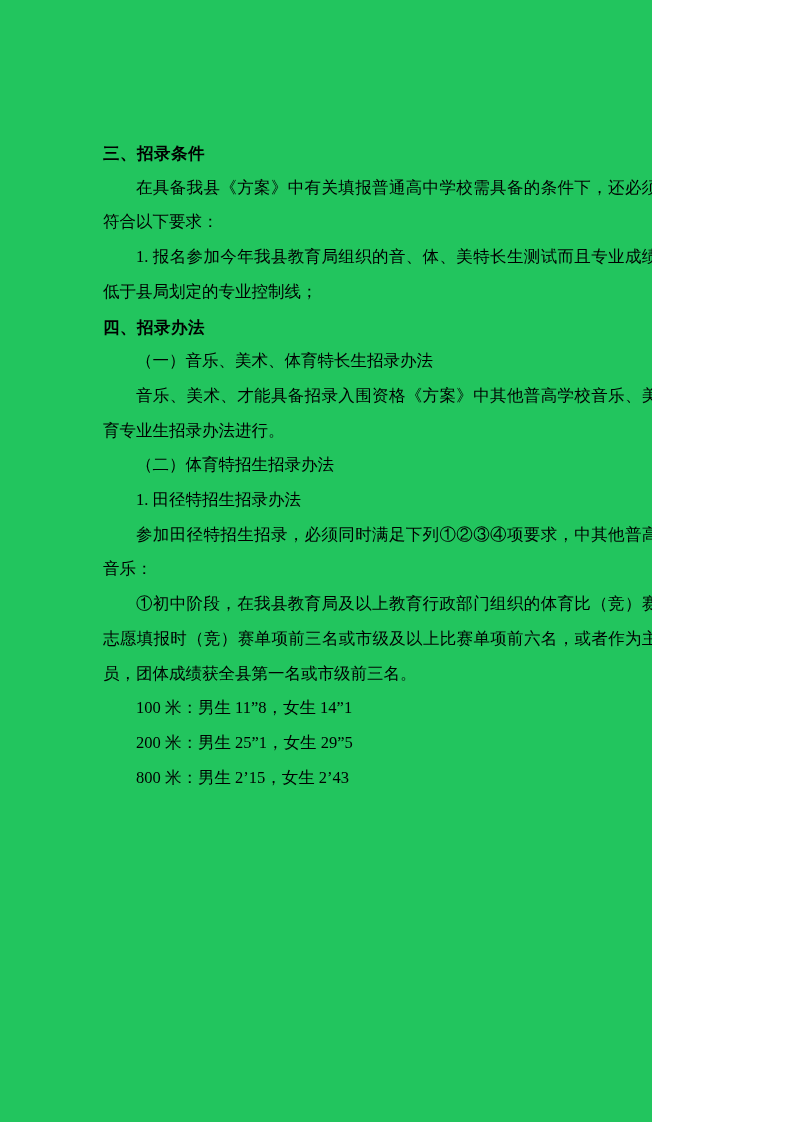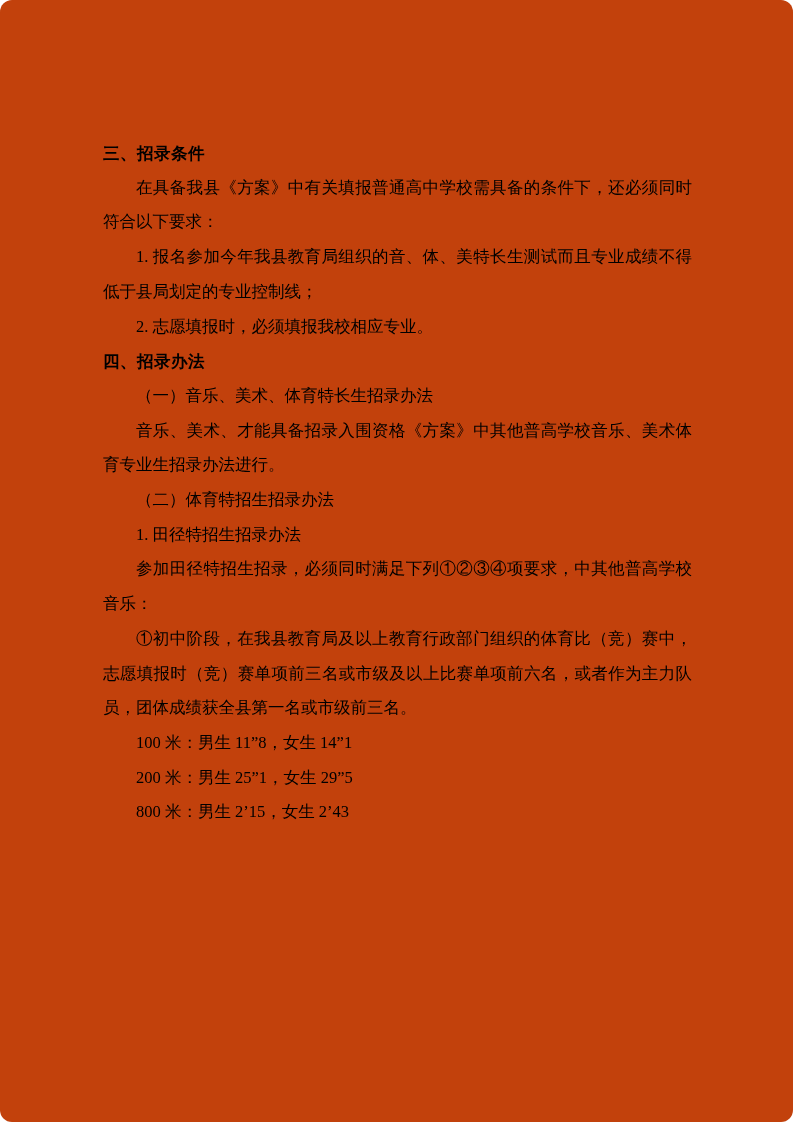--- a/index.html
+++ b/index.html
@@ -2,25 +2,24 @@
 <html><head>
 <meta charset="utf-8">
 <style>
   html, body {
     margin: 0;
     padding: 0;
     background: #ffffff;
   }
   .page {
     position: relative;
-    width: 793px;
+    width: 652px;
     height: 1122px;
-    background: #c2410c;
+    background: #22c55e;
     overflow: hidden;
-    border-radius: 12px;
   }
   .doc {
     position: absolute;
     left: 103px;
     top: 136px;
     width: 589px;
     color: #000000;
     font-family: "Liberation Serif", "DejaVu Serif", serif;
     font-size: 16.5px;
     line-height: 34.7px;
@@ -41,21 +40,20 @@
   }
 </style>
 </head>
 <body>
 
 <div class="page">
   <div class="doc">
       <p class="heading">三、招录条件</p>
       <p class="paragraph">在具备我县《方案》中有关填报普通高中学校需具备的条件下，还必须同时符合以下要求：</p>
       <p class="paragraph">1. 报名参加今年我县教育局组织的音、体、美特长生测试而且专业成绩不得低于县局划定的专业控制线；</p>
-      <p class="paragraph">2. 志愿填报时，必须填报我校相应专业。</p>
       <p class="heading">四、招录办法</p>
       <p class="paragraph">（一）音乐、美术、体育特长生招录办法</p>
       <p class="paragraph">音乐、美术、才能具备招录入围资格《方案》中其他普高学校音乐、美术体育专业生招录办法进行。</p>
       <p class="paragraph">（二）体育特招生招录办法</p>
       <p class="paragraph">1. 田径特招生招录办法</p>
       <p class="paragraph">参加田径特招生招录，必须同时满足下列①②③④项要求，中其他普高学校音乐：</p>
       <p class="paragraph">①初中阶段，在我县教育局及以上教育行政部门组织的体育比（竞）赛中，志愿填报时（竞）赛单项前三名或市级及以上比赛单项前六名，或者作为主力队员，团体成绩获全县第一名或市级前三名。</p>
       <p class="paragraph">100 米：男生 11”8，女生 14”1</p>
       <p class="paragraph">200 米：男生 25”1，女生 29”5</p>
       <p class="paragraph">800 米：男生 2’15，女生 2’43</p>

